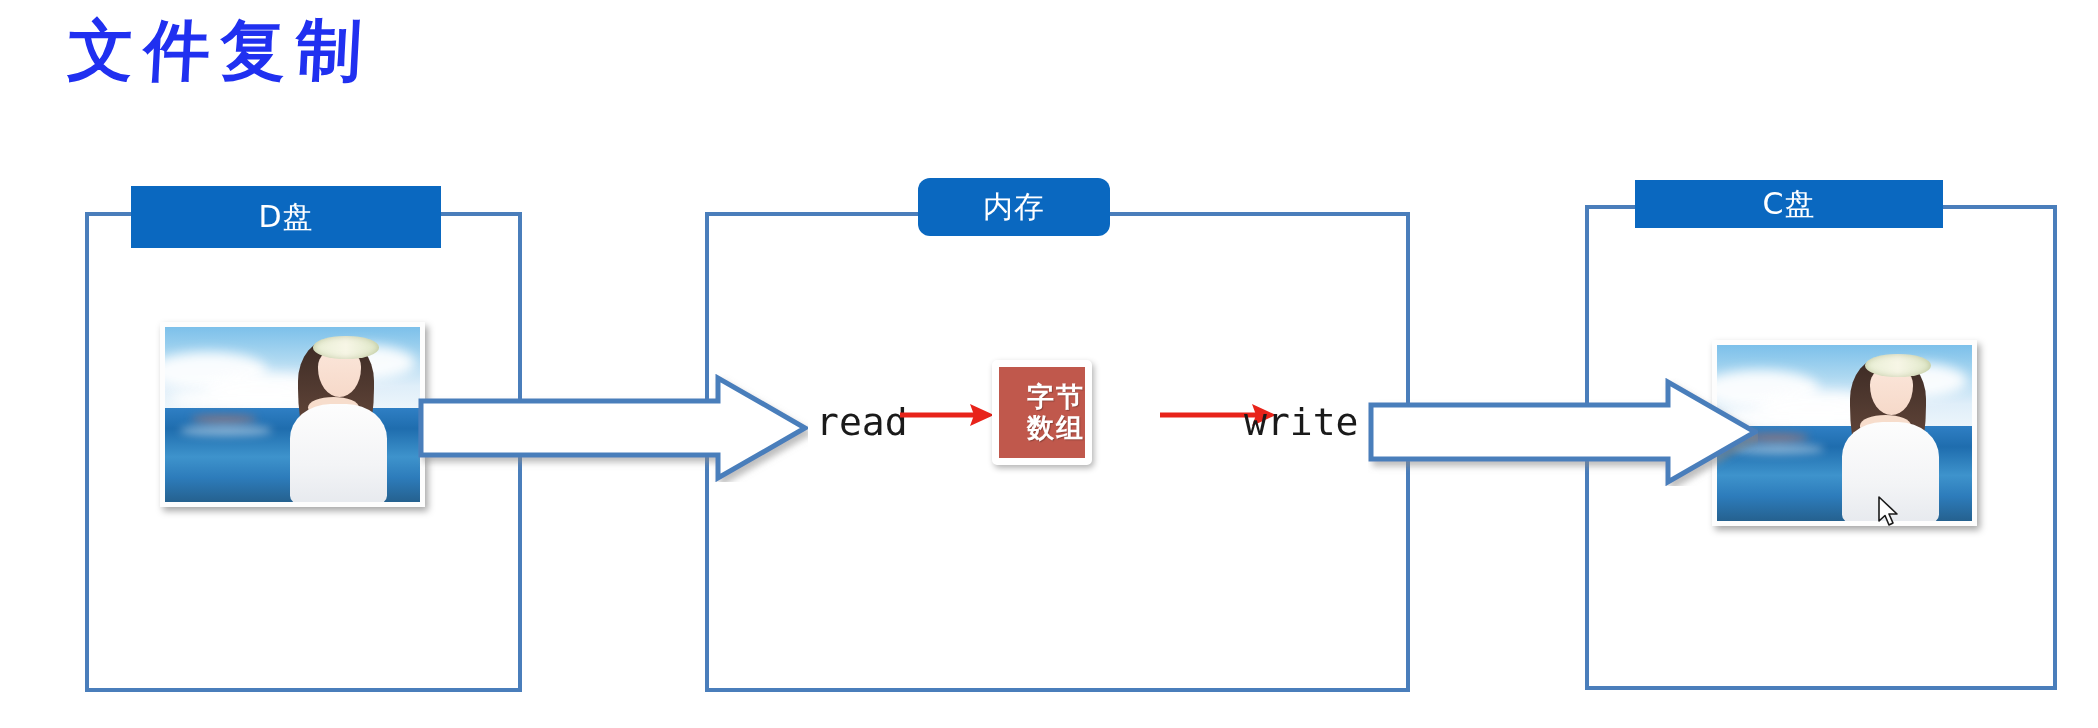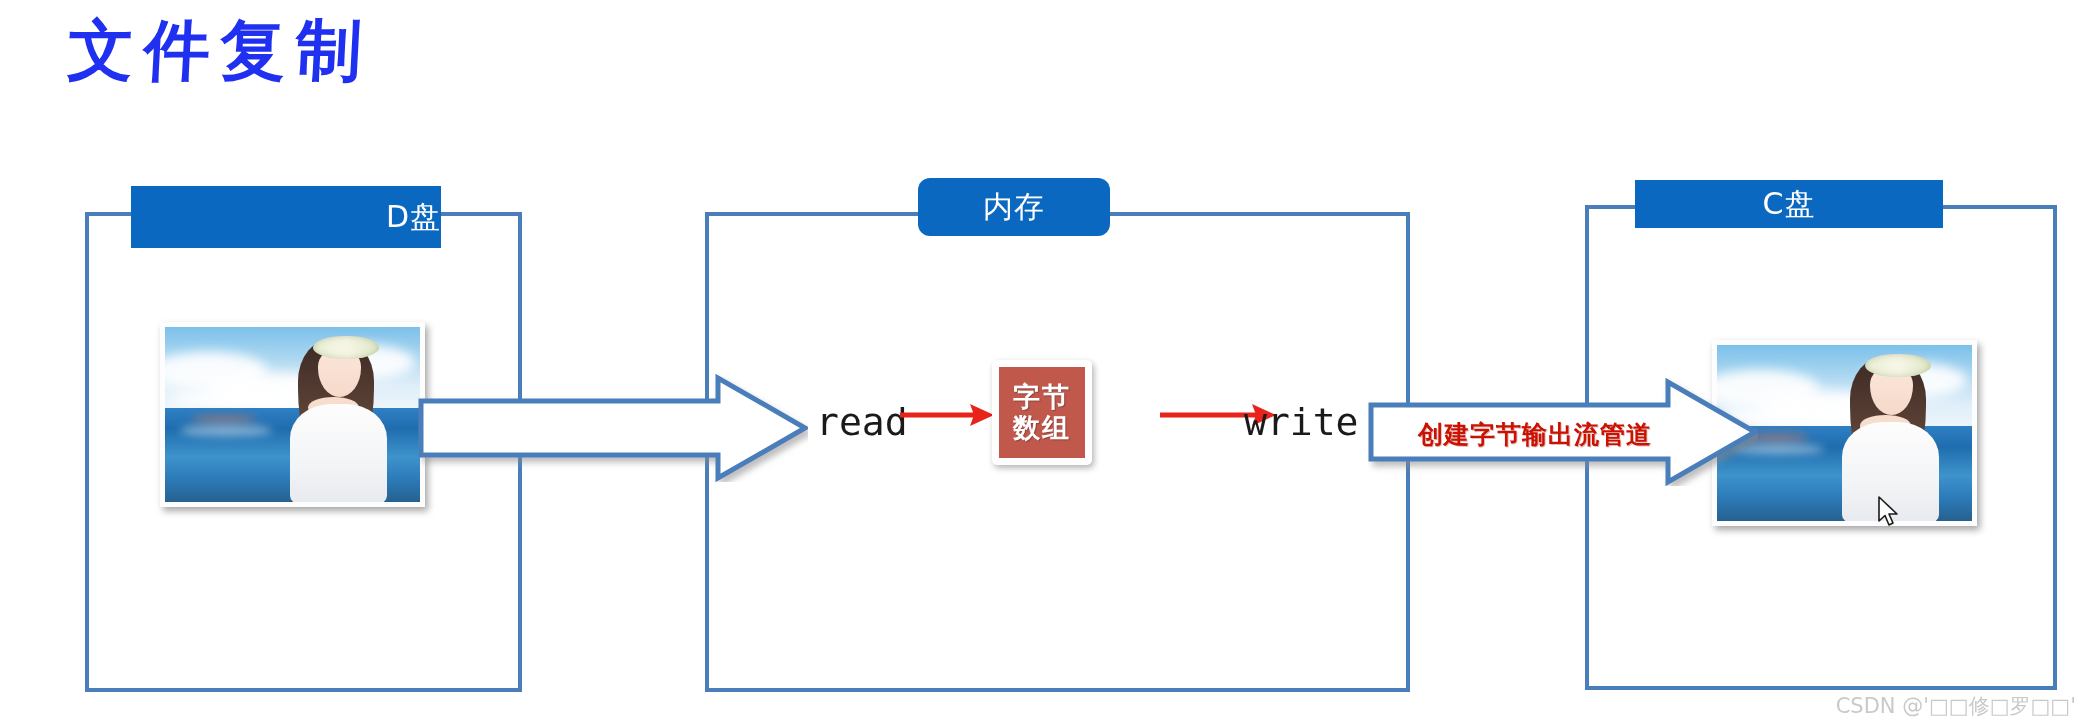--- a/index.html
+++ b/index.html
@@ -48,21 +48,21 @@
     justify-content: center;
     color: #ffffff;
     font-family: "DejaVu Sans", sans-serif;
     font-size: 30px;
     letter-spacing: 1px;
     z-index: 6;
   }
 
   
   #box-d      { left: 85px;  top: 212px; width: 437px;  height: 480px; }
-  #hdr-d      { left: 131px; top: 186px; width: 310px;  height: 62px; justify-content: flex-end;  }
+  #hdr-d      { left: 131px; top: 186px; width: 310px;  height: 62px;  }
   #box-mem    { left: 705px; top: 212px; width: 705px;  height: 480px; }
   #hdr-mem    { left: 918px; top: 178px; width: 192px;  height: 58px; border-radius: 12px;  }
   #box-c      { left: 1585px;top: 205px; width: 472px;  height: 485px; }
   #hdr-c      { left: 1635px;top: 180px; width: 308px;  height: 48px;  }
 
   
   .photo {
     position: absolute;
     border: 5px solid #fdfdfd;
     box-sizing: border-box;
@@ -178,21 +178,21 @@
     position: absolute;
     left: 992px; top: 360px;
     width: 100px; height: 105px;
     background: #c0584c;
     border: 7px solid #ffffff;
     box-sizing: border-box;
     border-radius: 5px;
     box-shadow: 2px 3px 6px rgba(0,0,0,0.3);
     display: flex;
     flex-direction: column;
-    align-items: center;
+    align-items: flex-end;
     justify-content: center;
     z-index: 6;
   }
   .byte-box span {
     color: #ffffff;
     font-family: "DejaVu Sans", sans-serif;
     font-size: 27px;
     font-weight: 700;
     line-height: 1.12;
     letter-spacing: 2px;
@@ -274,21 +274,20 @@
   <div class="mono-label" id="lbl-write">write</div>
 
   <svg class="block-arrow" id="arrow-out" viewBox="0 0 390 108">
     <defs>
       <filter id="shOut" x="-20%" y="-20%" width="150%" height="150%">
         <feDropShadow dx="4" dy="5" stdDeviation="3" flood-color="#888" flood-opacity="0.55"></feDropShadow>
       </filter>
     </defs>
     <polygon points="3,27 300,27 300,4 387,54 300,104 300,81 3,81" fill="#ffffff" stroke="#4a7ebb" stroke-width="5" filter="url(#shOut)"></polygon>
   </svg>
-  <div class="arrow-label" id="lbl-out">创建字节输出流管道</div>
 
   <div class="container-box" id="box-c"></div>
   <div class="panel-header" id="hdr-c">
     <span>C盘</span>
   </div>
 
   <div class="photo" id="photo-c">
     <div class="photo-inner">
       <div class="sky"></div>
       <div class="cloud c1"></div>
@@ -303,15 +302,14 @@
       <div class="fig-crown"></div>
       <div class="fig-shoulder"></div>
       <div class="fig-body"></div>
     </div>
   </div>
 
   <svg class="cursor" viewBox="0 0 22 32">
     <polygon points="1,1 1,25 7,19.5 11,29 15,27 11,18 19,18" fill="#ffffff" stroke="#1a1a1a" stroke-width="1.6" stroke-linejoin="round"></polygon>
   </svg>
 
-  <div class="watermark">CSDN @'□□修□罗□□'</div>
 
 </div>
 
 </body></html>

